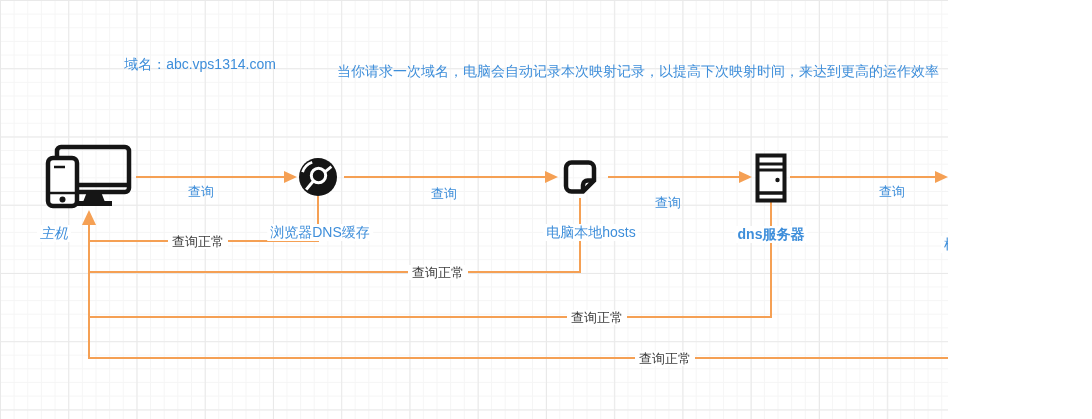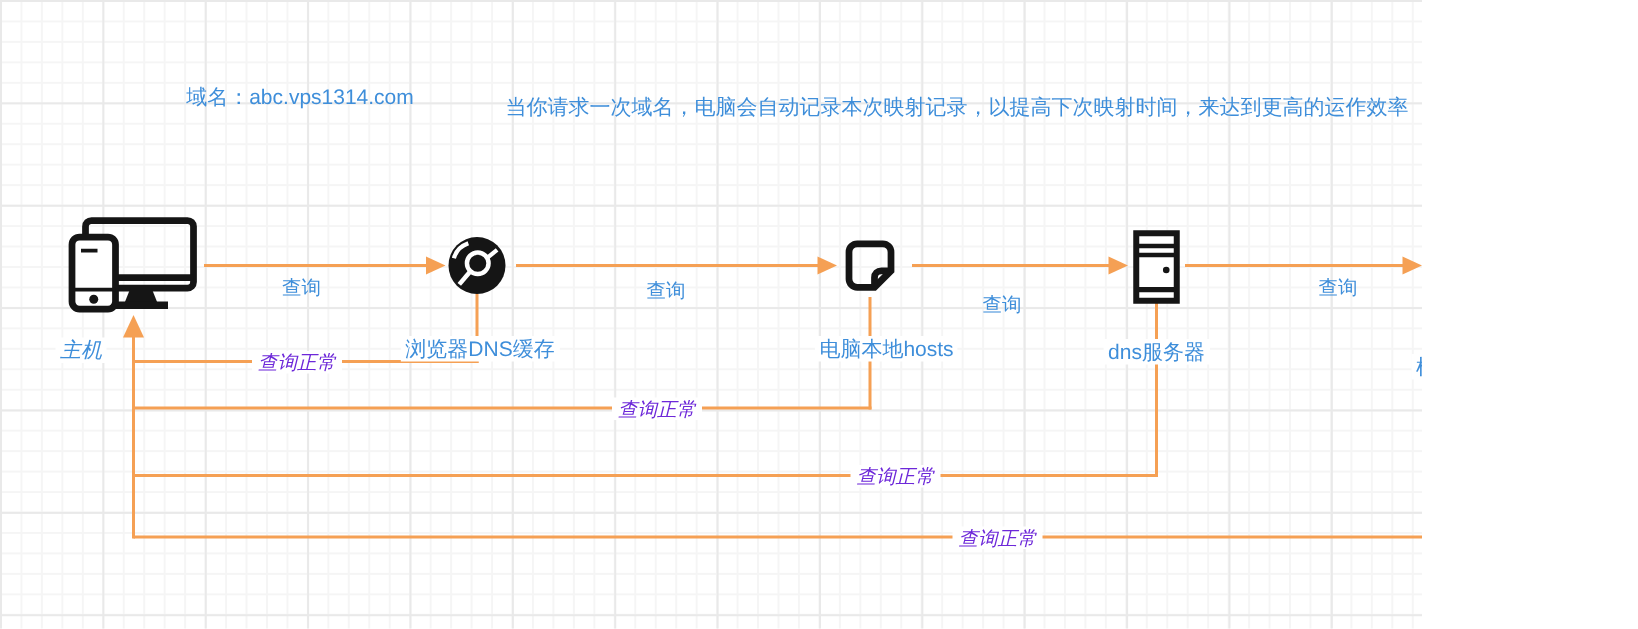--- a/index.html
+++ b/index.html
@@ -32,34 +32,34 @@
   .arrow-up{
     position:absolute;width:0;height:0;z-index:1;
     border-left:7px solid transparent;border-right:7px solid transparent;
     border-bottom:15px solid #f5a054;
   }
   .flabel{
     position:absolute;transform:translateX(-50%);color:#3e8eda;font-size:13px;
     white-space:nowrap;z-index:3;line-height:15px;
   }
   .rlabel{
-    position:absolute;transform:translateX(-50%);color:#6d28d9;font-size:13px;
-    white-space:nowrap;background:#ffffff;padding:0 4px;z-index:3;line-height:15px;font-style:italic;
+    position:absolute;transform:translateX(-50%);color:#404040;font-size:13px;
+    white-space:nowrap;background:#ffffff;padding:0 4px;z-index:3;line-height:15px;
   }
   svg{display:block;}
 </style>
 </head>
 <body>
 
 <div id="canvas">
 
   <div class="blue-text domain-block" style="left:115px;top:54px;">
     <div>域名：abc.vps1314.com</div>
   </div>
-  <div class="blue-text" style="left:337px;top:61px;">当你请求一次域名，电脑会自动记录本次映射记录，以提高下次映射时间，来达到更高的运作效率</div>
+  <div class="blue-text" style="left:337px;top:61px;font-family:Liberation Serif, serif;">当你请求一次域名，电脑会自动记录本次映射记录，以提高下次映射时间，来达到更高的运作效率</div>
 
   <div class="hline" style="left:136px;top:176px;width:150px;"></div>
   <div class="arrow-right" style="left:284px;top:171px;"></div>
   <div class="flabel" style="left:201px;top:184px;">查询</div>
 
   <div class="hline" style="left:344px;top:176px;width:202px;"></div>
   <div class="arrow-right" style="left:545px;top:171px;"></div>
   <div class="flabel" style="left:444px;top:186px;">查询</div>
 
   <div class="hline" style="left:608px;top:176px;width:132px;"></div>
@@ -124,21 +124,21 @@
 
   <div class="node" style="left:755px;top:153px;">
     <svg width="32" height="50" viewBox="0 0 32 50">
       <rect x="2.5" y="2.5" width="27" height="45" fill="#ffffff" stroke="#151515" stroke-width="4"></rect>
       <line x1="2.5" y1="11" x2="29.5" y2="11" stroke="#151515" stroke-width="3"></line>
       <line x1="2.5" y1="17" x2="29.5" y2="17" stroke="#151515" stroke-width="3"></line>
       <line x1="2.5" y1="40" x2="29.5" y2="40" stroke="#151515" stroke-width="3.5"></line>
       <circle cx="22.5" cy="27" r="2.2" fill="#151515"></circle>
     </svg>
   </div>
-  <div class="nlabel" style="left:771px;top:226px;">dns服务器</div>
+  <div class="nlabel" style="left:771px;top:226px;font-weight:bold;">dns服务器</div>
 
   <div class="node" style="left:949px;top:154px;">
     <svg width="46" height="46" viewBox="0 0 46 46">
       <rect x="1.6" y="1.6" width="42.8" height="12.2" rx="3.5" fill="#ffffff" stroke="#151515" stroke-width="3.2"></rect>
       <line x1="7" y1="7.7" x2="23" y2="7.7" stroke="#151515" stroke-width="2.8"></line>
       <circle cx="30.5" cy="7.7" r="1.9" fill="#151515"></circle>
       <circle cx="37" cy="7.7" r="1.9" fill="#151515"></circle>
       <rect x="1.6" y="16.9" width="42.8" height="12.2" rx="3.5" fill="#ffffff" stroke="#151515" stroke-width="3.2"></rect>
       <line x1="7" y1="23" x2="23" y2="23" stroke="#151515" stroke-width="2.8"></line>
       <circle cx="30.5" cy="23" r="1.9" fill="#151515"></circle>

